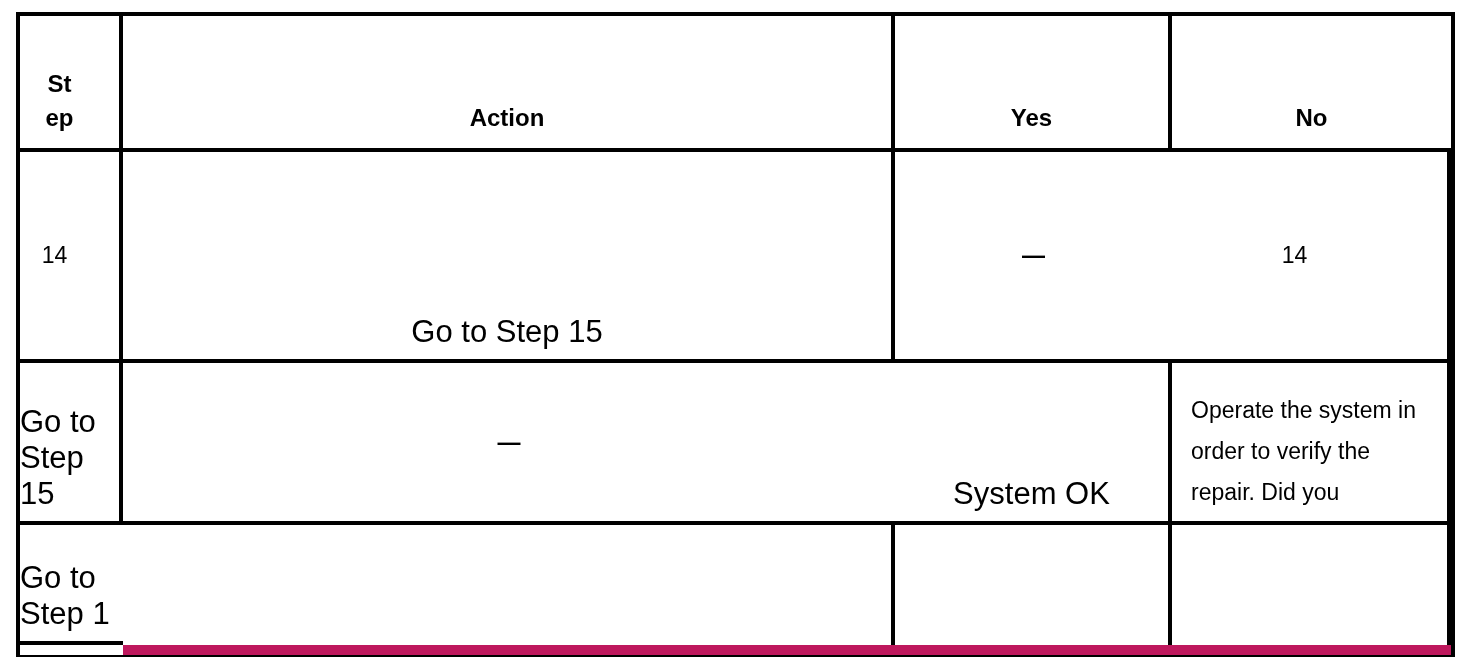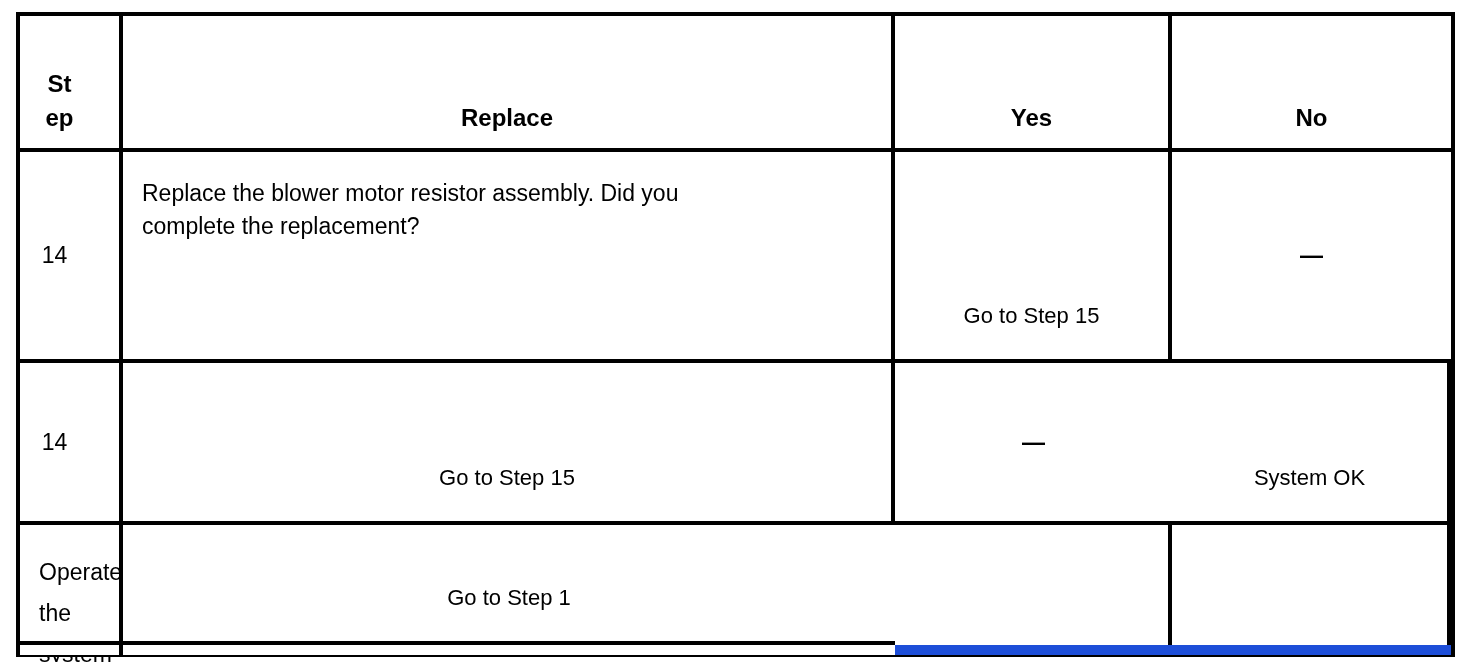--- a/index.html
+++ b/index.html
@@ -16,21 +16,21 @@
   .diag-table {
     position: absolute;
     left: 16px;
     top: 12px;
     width: 1439px;
     border: 4px solid #000000;
     border-bottom: 2px solid #000000;
     display: grid;
     grid-template-columns: 103px 772px 277px 279px;
     grid-template-rows: 136px 211px 162px 120px 10px;
-    background: #1d4ed8;
+    background: #be185d;
   }
   .cell { background: #ffffff; }
   .br { border-right: 4px solid #000000; }
   .bb { border-bottom: 4px solid #000000; }
 
   
   .h-cell {
     display: flex;
     align-items: flex-end;
     justify-content: center;
@@ -59,48 +59,46 @@
     padding: 25px 30px 0 19px;
     white-space: pre-line;
   }
   .action-wide { line-height: 41px; padding-top: 27px; }
 
   
   .goto-cell {
     display: flex;
     align-items: flex-end;
     justify-content: center;
-    font-size: 22px;
-    padding-bottom: 30px;
+    font-size: 31px;
+    padding-bottom: 9px;
   }
 
   
   .dash-cell {
     display: flex;
     align-items: center;
     justify-content: center;
     font-size: 23px;
     font-weight: bold;
   }
 </style>
 </head>
 <body>
 
 <div class="page">
   <div class="diag-table">
 
     <div class="cell h-cell h-step br bb">St
 ep</div>
-    <div class="cell h-cell br bb">Replace</div>
+    <div class="cell h-cell br bb">Action</div>
     <div class="cell h-cell br bb">Yes</div>
     <div class="cell h-cell bb">No</div>
 
     <div class="cell step-cell br bb">14</div>
-    <div class="cell action-cell br bb">Replace the blower motor resistor assembly. Did you
-complete the replacement?</div>
     <div class="cell goto-cell br bb">Go to Step 15</div>
     <div class="cell dash-cell bb">—</div>
 
     <div class="cell step-cell br bb">14</div>
     <div class="cell goto-cell br bb">Go to Step 15</div>
     <div class="cell dash-cell bb">—</div>
 
     <div class="cell goto-cell br bb">System OK</div>
     <div class="cell action-cell action-wide br bb">Operate the system in order to verify the repair. Did you
 correct the condition?</div>

